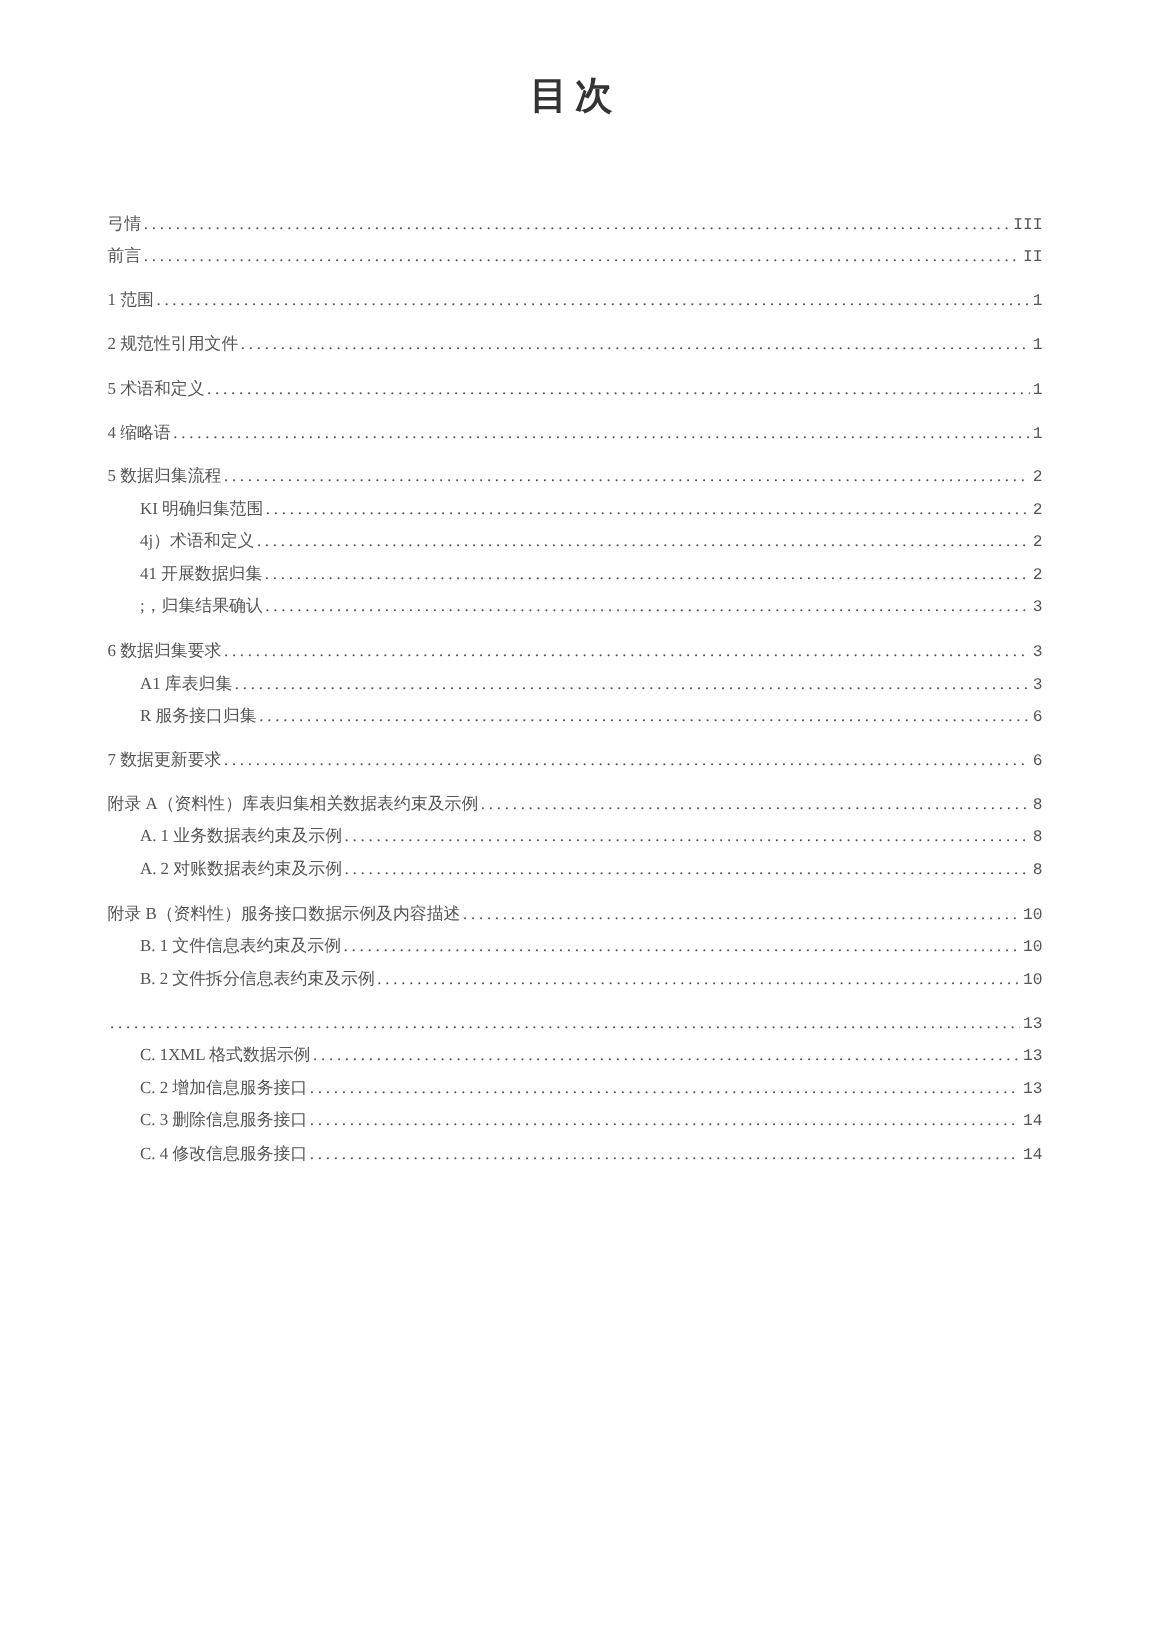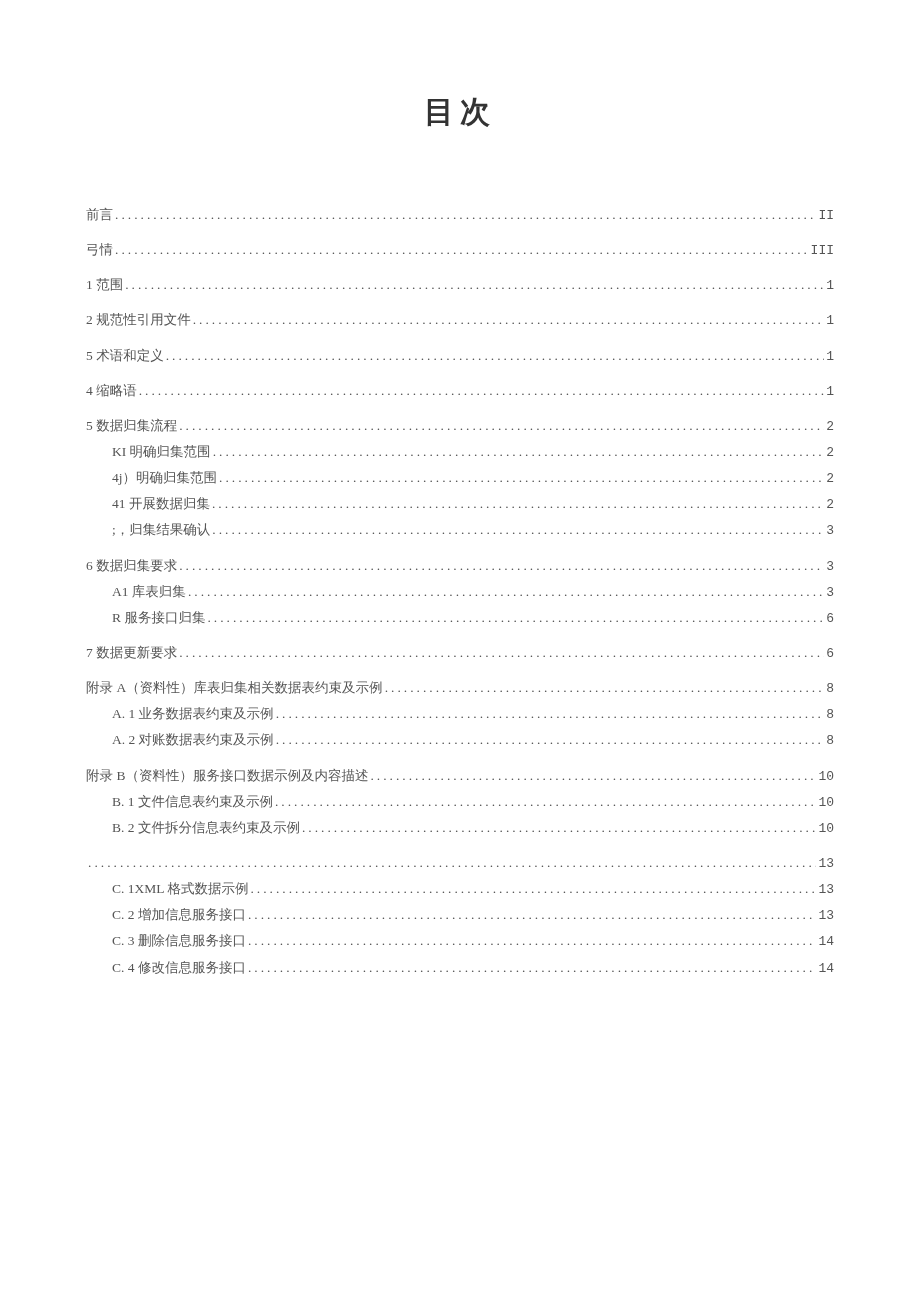--- a/index.html
+++ b/index.html
@@ -4,21 +4,21 @@
 <style>
   body {
     margin: 0;
     padding: 0;
     background: #fff;
     font-family: "SimSun", "Songti SC", serif;
     color: #333;
     width: 920px;
   }
   .page {
-    padding: 92px 86px 60px 86px;
+    padding: 56px 86px 60px 86px;
     box-sizing: border-box;
     width: 920px;
   }
   .title {
     text-align: center;
     font-size: 30px;
     font-weight: 600;
     letter-spacing: 6px;
     margin-bottom: 72px;
     color: #333;
@@ -54,29 +54,29 @@
   }
   .indent-1 { padding-left: 26px; }
   .group-gap { margin-top: 14px; }
 </style>
 </head>
 <body>
 
 <div class="page">
   <div class="title">目次</div>
   <div id="toc">
+      <div class="toc-entry group-gap">
+        <span class="toc-label">弓情</span>
+        <span class="toc-dots"></span>
+        <span class="toc-page">III</span>
+      </div>
       <div class="toc-entry">
         <span class="toc-label">前言</span>
         <span class="toc-dots"></span>
         <span class="toc-page">II</span>
-      </div>
-      <div class="toc-entry group-gap">
-        <span class="toc-label">弓情</span>
-        <span class="toc-dots"></span>
-        <span class="toc-page">III</span>
       </div>
       <div class="toc-entry group-gap">
         <span class="toc-label">1 范围</span>
         <span class="toc-dots"></span>
         <span class="toc-page">1</span>
       </div>
       <div class="toc-entry group-gap">
         <span class="toc-label">2 规范性引用文件</span>
         <span class="toc-dots"></span>
         <span class="toc-page">1</span>
@@ -95,21 +95,21 @@
         <span class="toc-label">5 数据归集流程</span>
         <span class="toc-dots"></span>
         <span class="toc-page">2</span>
       </div>
       <div class="toc-entry indent-1">
         <span class="toc-label">KI 明确归集范围</span>
         <span class="toc-dots"></span>
         <span class="toc-page">2</span>
       </div>
       <div class="toc-entry indent-1">
-        <span class="toc-label">4j）明确归集范围</span>
+        <span class="toc-label">4j）术语和定义</span>
         <span class="toc-dots"></span>
         <span class="toc-page">2</span>
       </div>
       <div class="toc-entry indent-1">
         <span class="toc-label">41 开展数据归集</span>
         <span class="toc-dots"></span>
         <span class="toc-page">2</span>
       </div>
       <div class="toc-entry indent-1">
         <span class="toc-label">;，归集结果确认</span>

